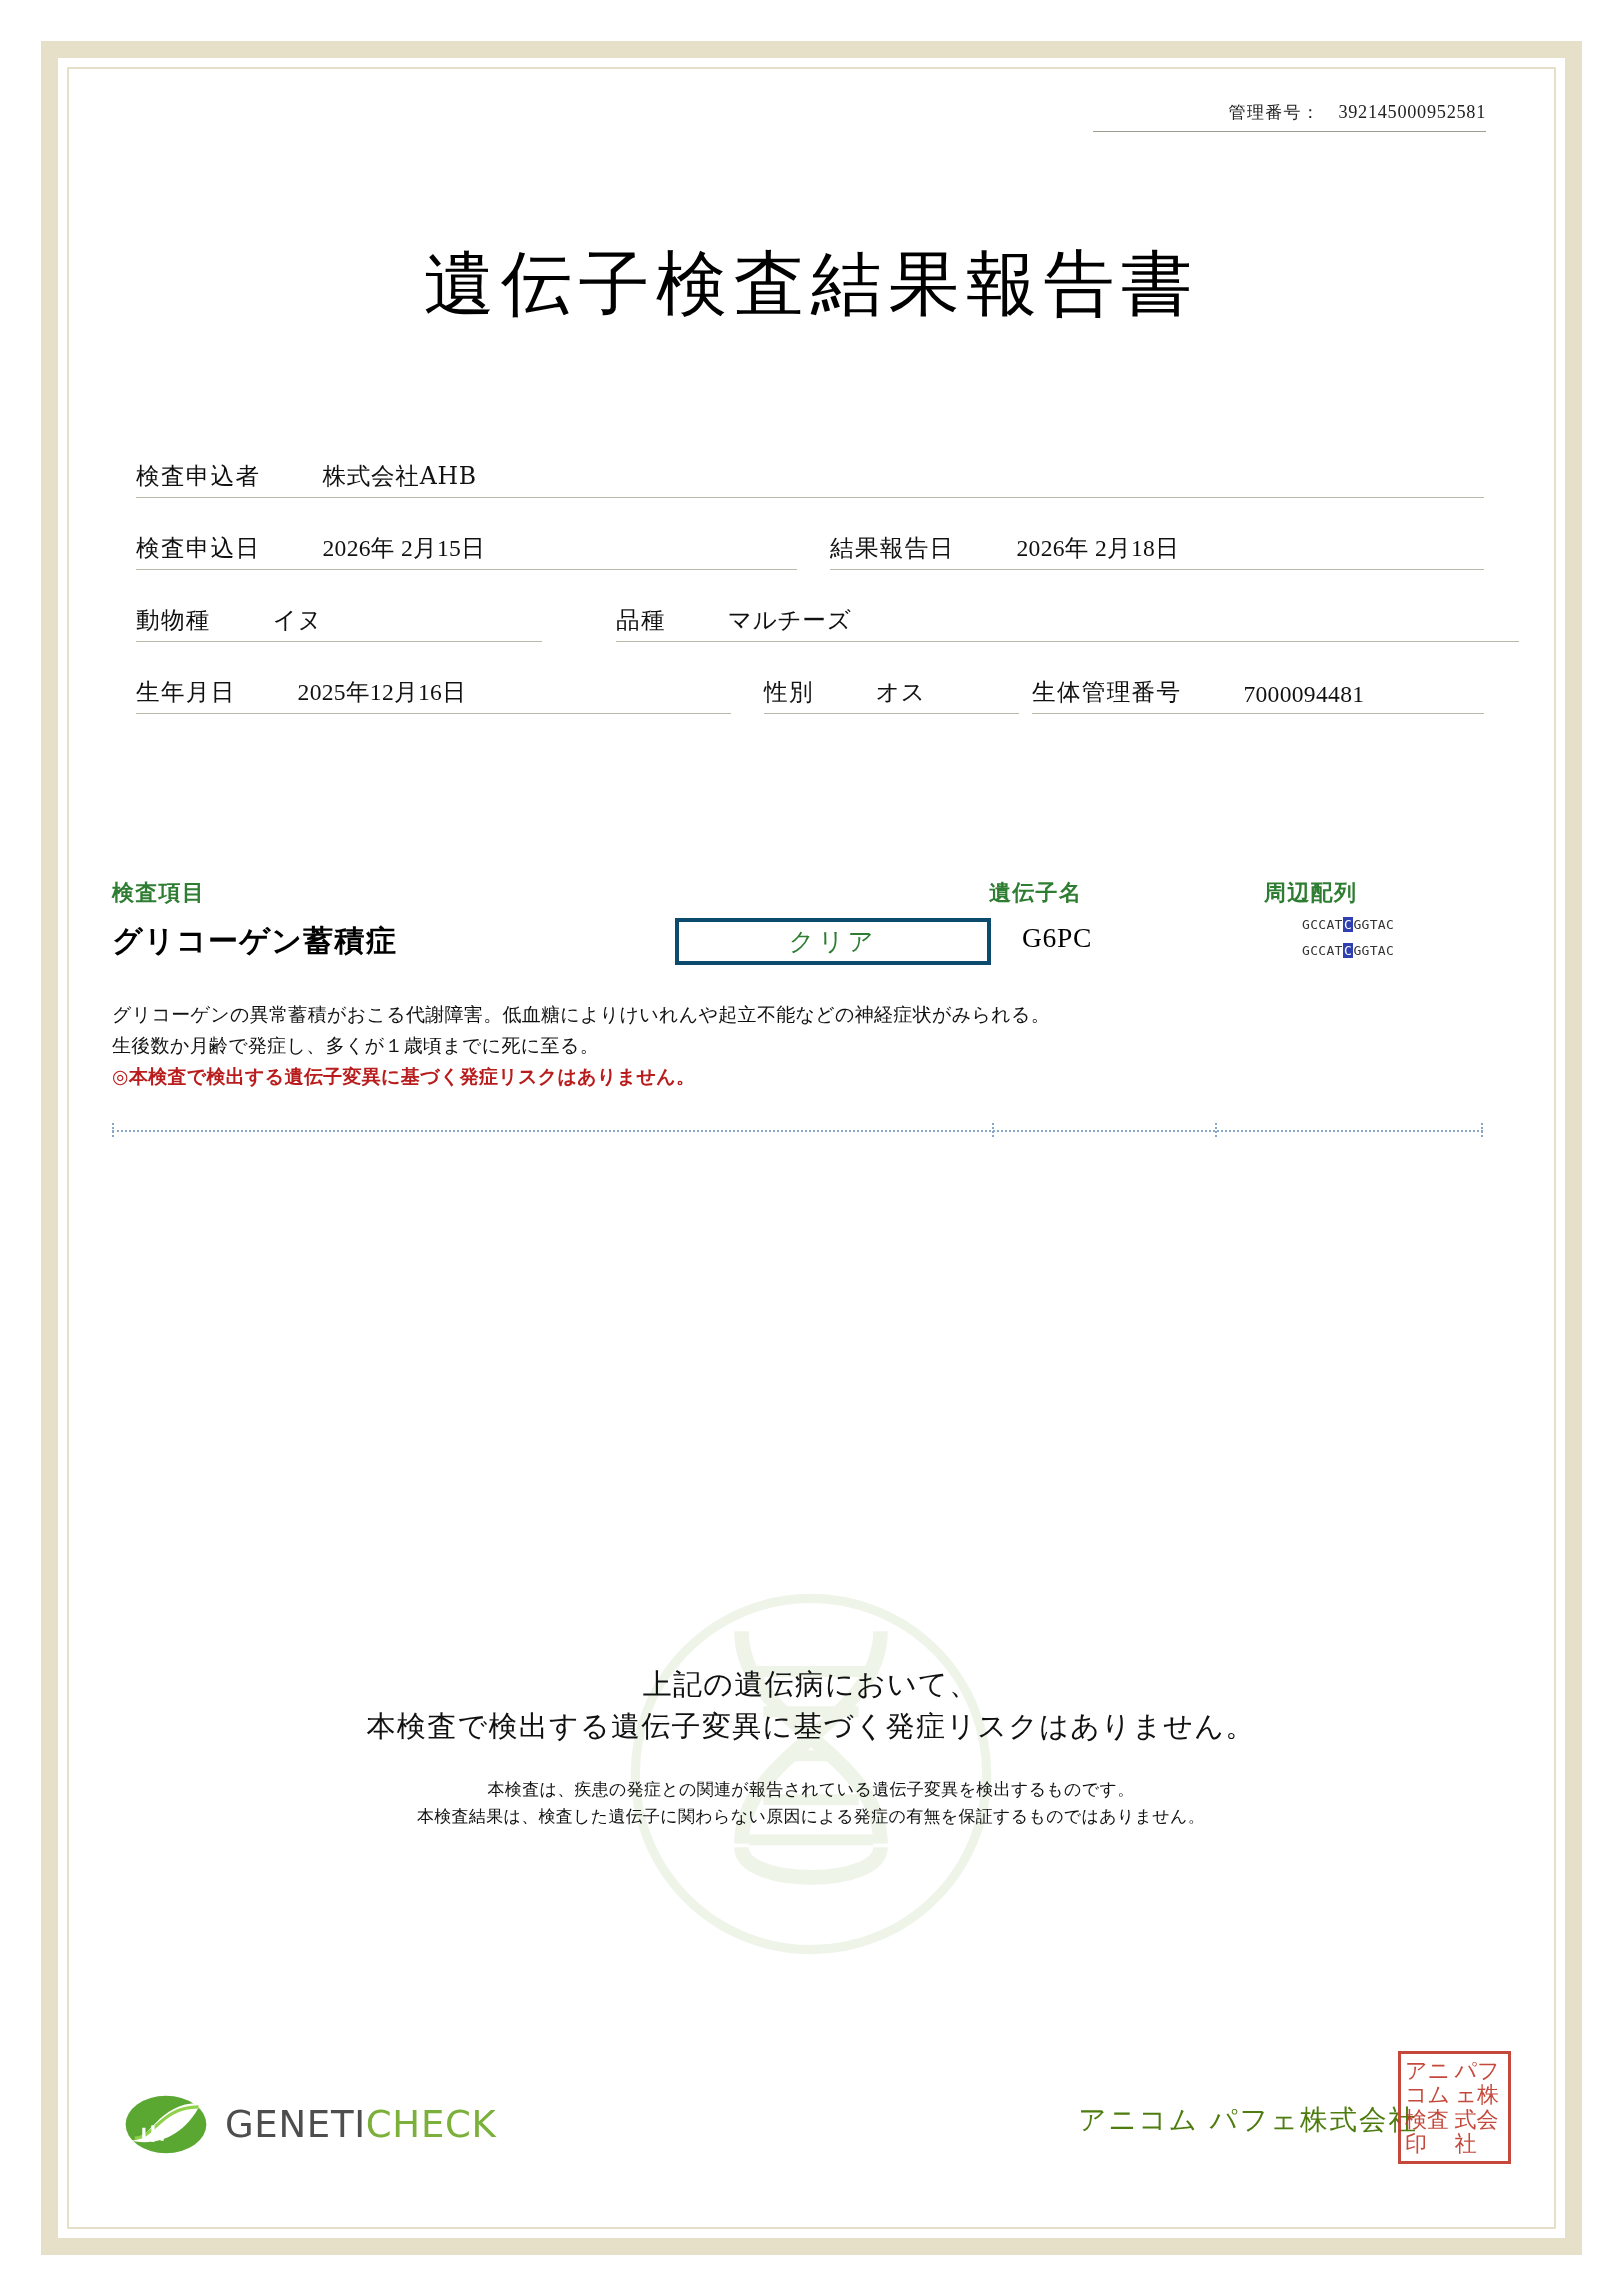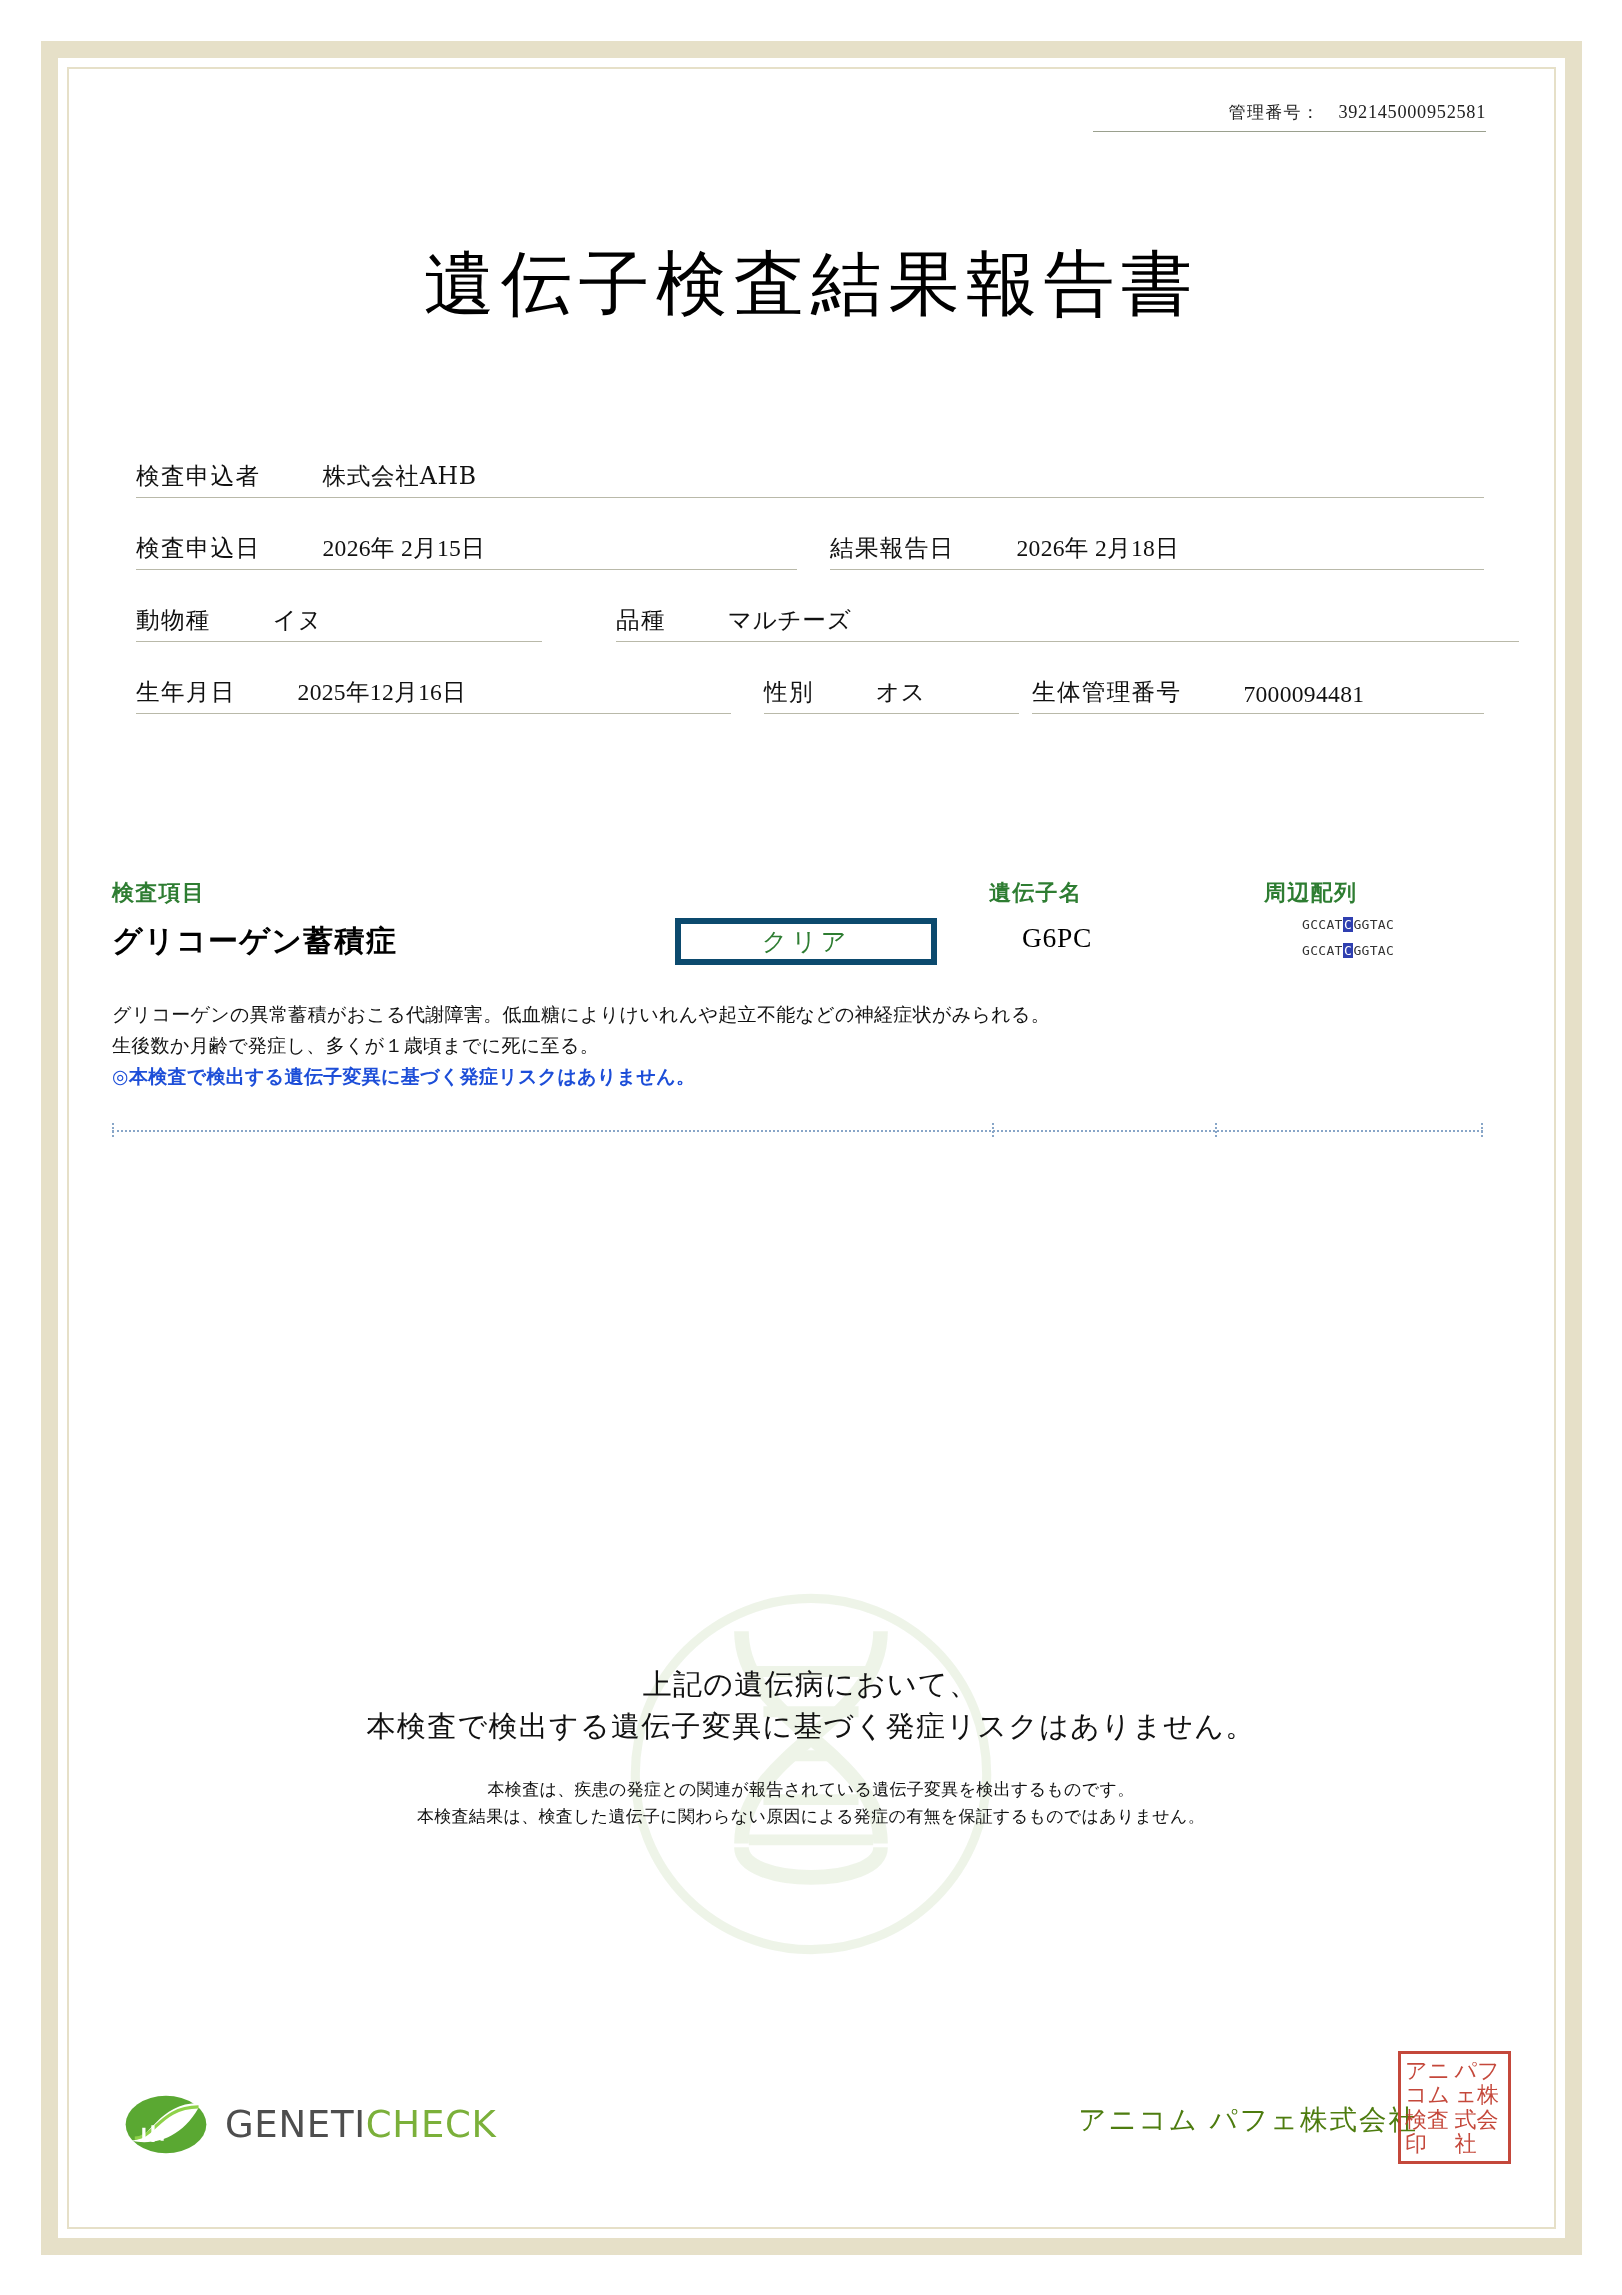--- a/index.html
+++ b/index.html
@@ -136,22 +136,22 @@
     left: 0; top: 3.9px;
     font-size: 30px;
     font-family: "DejaVu Serif", serif;
     font-weight: bold;
     letter-spacing: 1.3px;
     color: #000;
   }
   .result-badge {
     position: absolute;
     left: 563px; top: 1.3px;
-    width: 262px; height: 47px;
-    border: 6px solid #0c4a6e;
+    width: 316px; height: 47px;
+    border: 4px solid #0c4a6e;
     color: #2e7d32;
     font-size: 25px;
     font-family: "DejaVu Serif", serif;
     display: flex;
     align-items: center;
     justify-content: center;
     letter-spacing: 3.9px;
   }
   .gene-name {
     position: absolute;
@@ -188,21 +188,21 @@
   }
   .desc p {
     margin: 0 0 5.2px 0;
     font-size: 19px;
     font-family: "DejaVu Serif", serif;
     color: #111;
     letter-spacing: 0.3px;
     line-height: 1.35;
   }
   .desc p.green {
-    color: #1d4ed8;
+    color: #b91c1c;
     font-weight: bold;
   }
   .dotted-sep {
     position: absolute;
     left: 39px; top: 1057px;
     width: 1371px;
     border-top: 2px dotted #88a6c8;
   }
   .dotted-tick {
     position: absolute;

